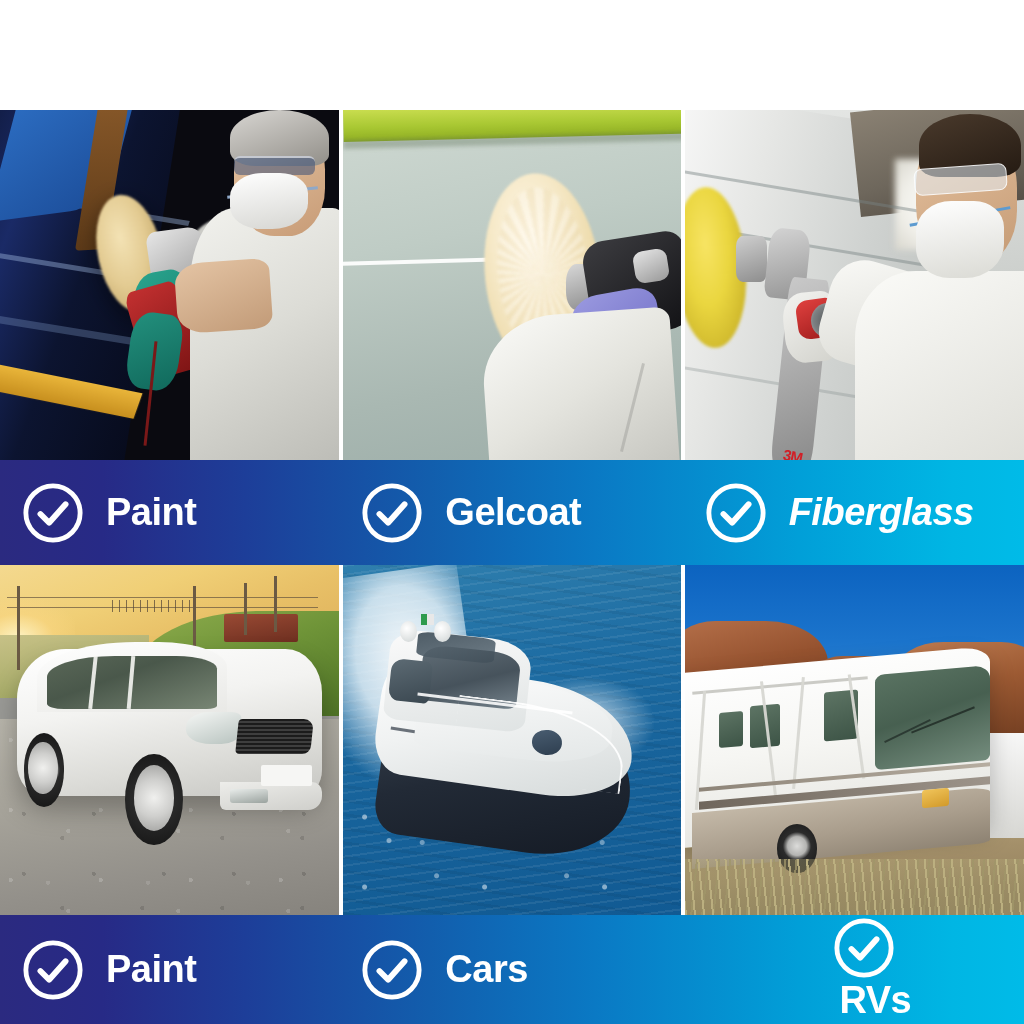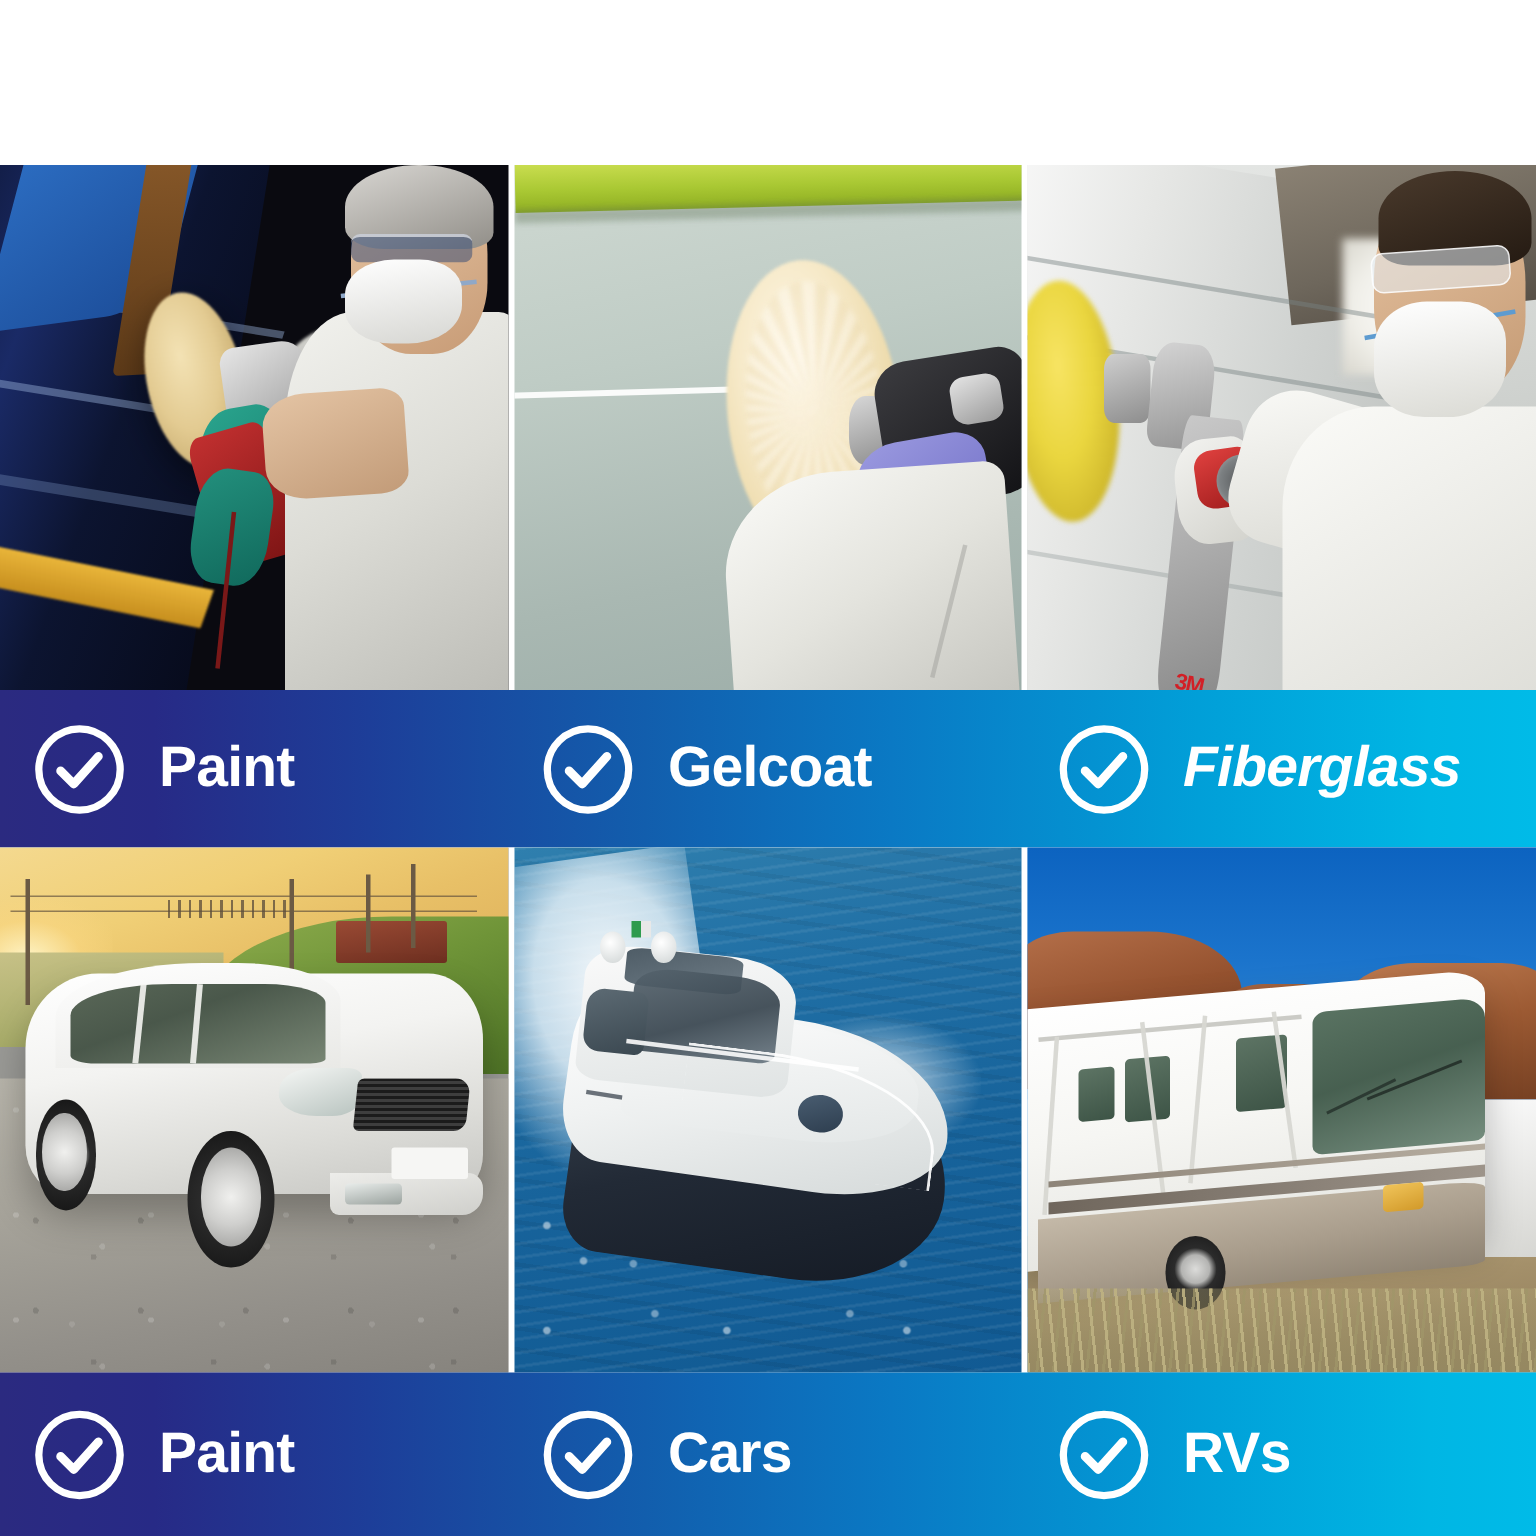--- a/index.html
+++ b/index.html
@@ -81,21 +81,21 @@
   .label-item {
     flex: 1 1 0;
     display: flex;
     align-items: center;
     padding-left: 22px;
     box-sizing: border-box;
   }
   .label-band.band-1 .label-item:nth-child(2) { padding-left: 20px; }
   .label-band.band-1 .label-item:nth-child(3) { padding-left: 24px; font-style: italic; }
   .label-band.band-2 .label-item:nth-child(2) { padding-left: 20px; }
-  .label-band.band-2 .label-item:nth-child(3) { padding-left: 24px; }
+  .label-band.band-2 .label-item:nth-child(3) { padding-left: 24px; flex-direction: column; }
 
   .check-icon {
     width: 62px;
     height: 62px;
     flex: 0 0 62px;
     display: block;
   }
   .label-text {
     margin-left: 22px;
     font-size: 38px;

